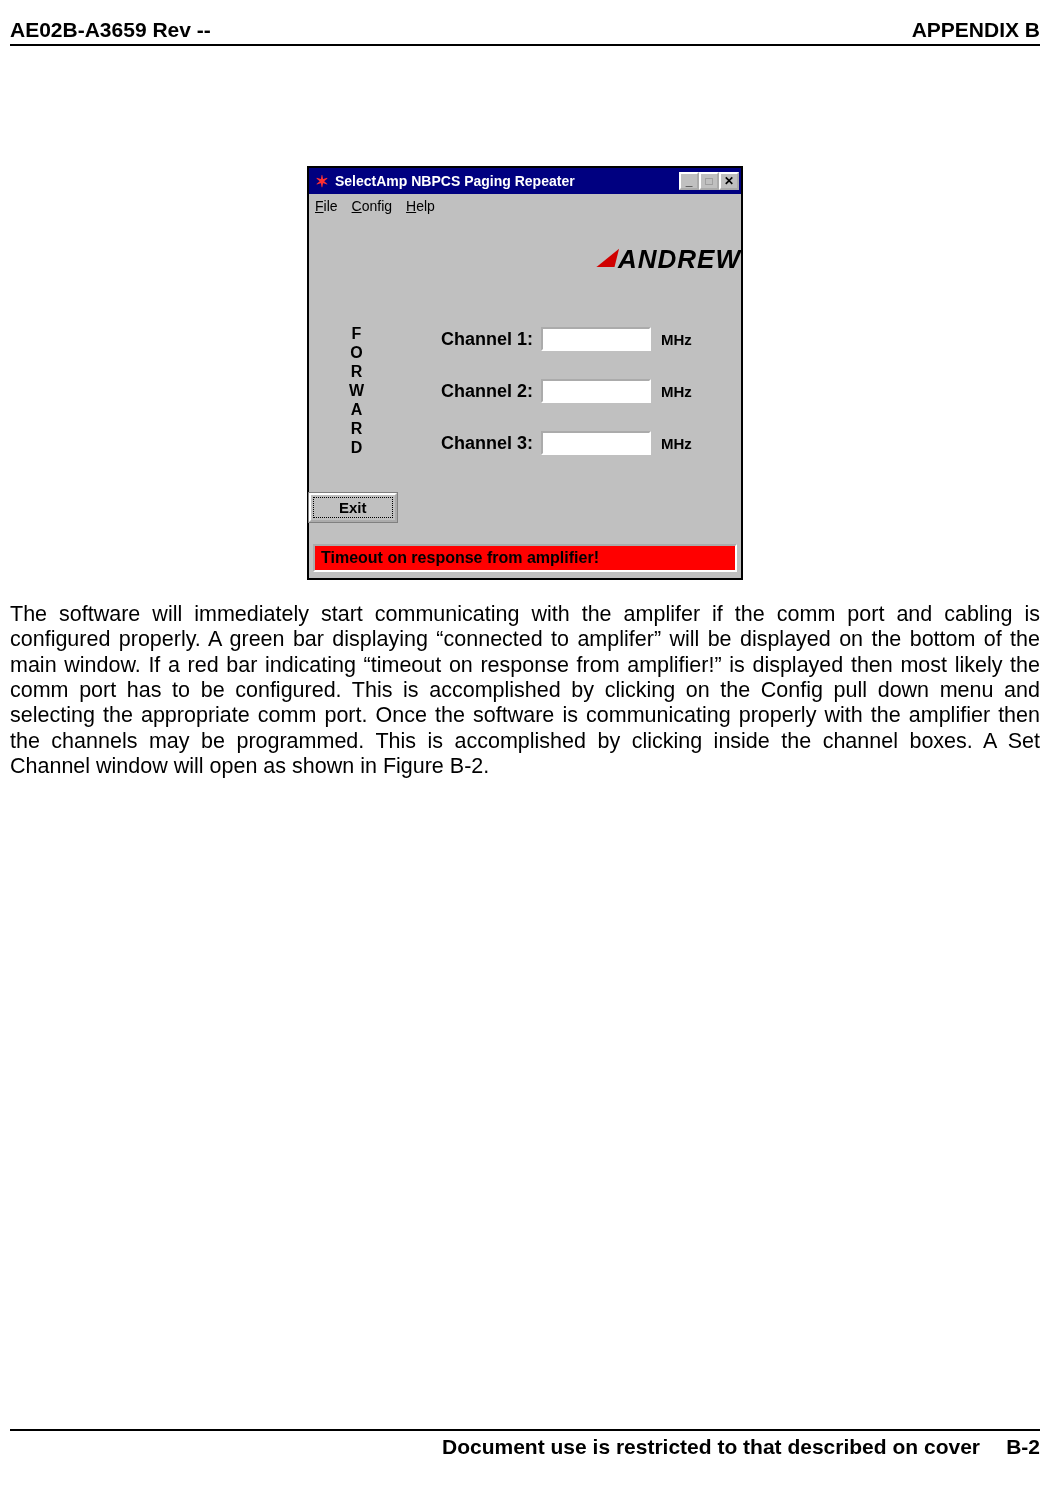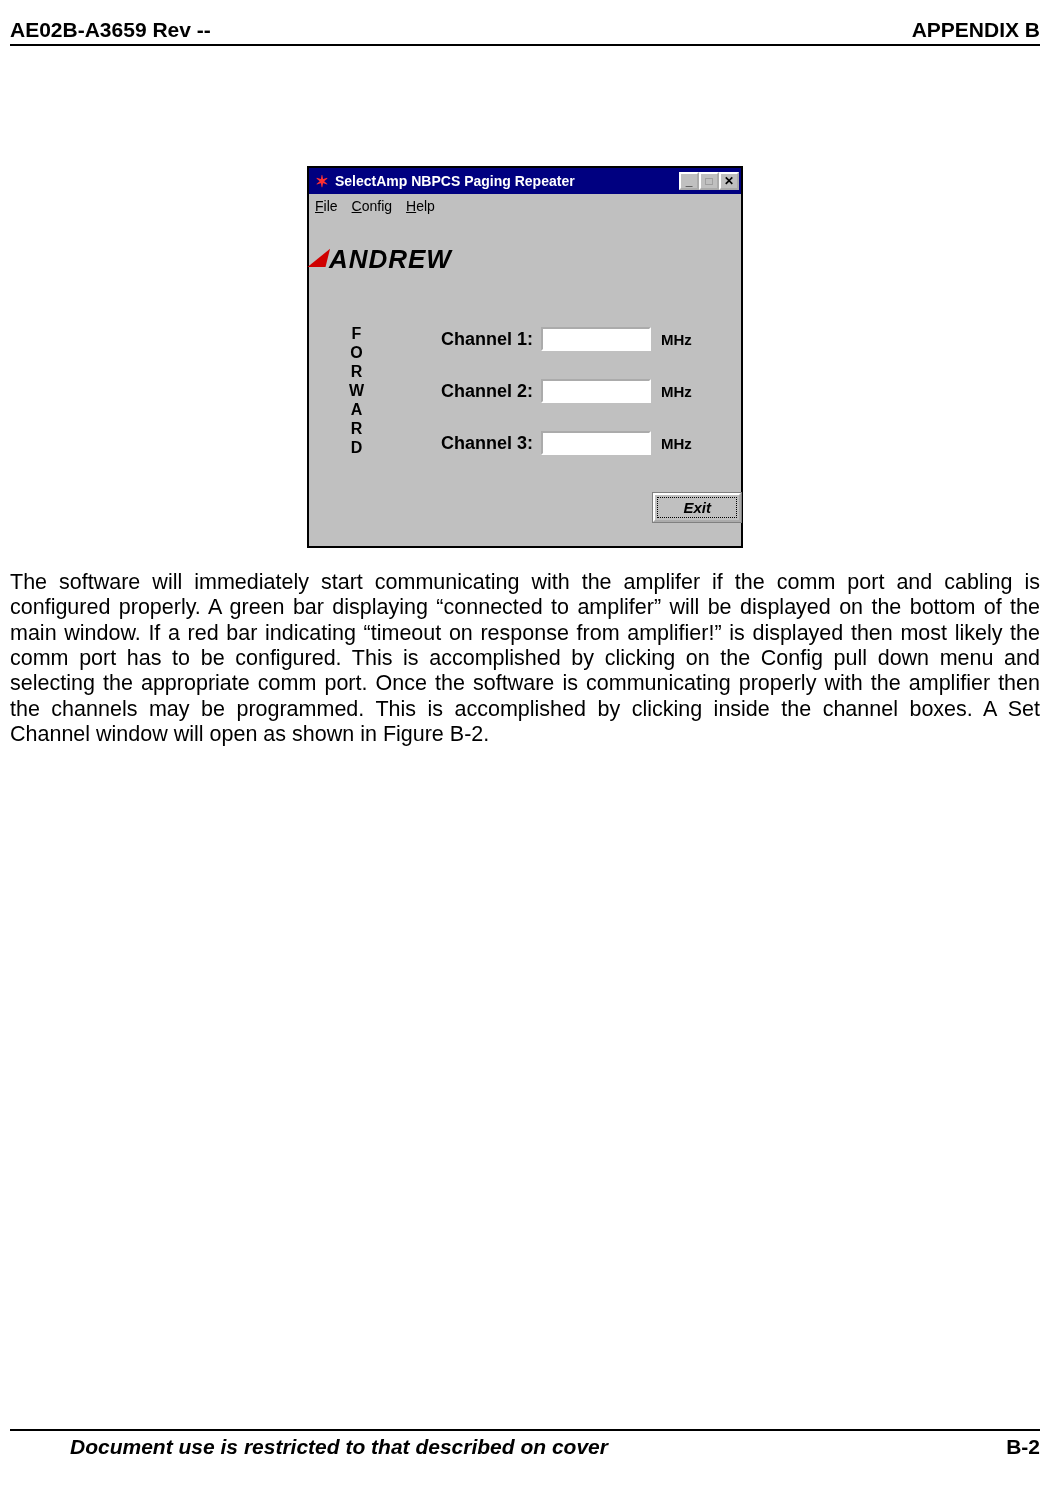--- a/index.html
+++ b/index.html
@@ -73,21 +73,21 @@
     font-family: Liberation Sans, sans-serif;
     font-size: 14px;
     padding-left: 6px;
   }
   .menubar .menu-item { margin-right: 14px; }
   .menubar .menu-item u { text-decoration: underline; }
   .client {
     background: #c0c0c0;
     padding-bottom: 2px;
   }
-  .logo-row { text-align: left; padding: 26px 0 10px 0; }
+  .logo-row { text-align: right; padding: 26px 0 10px 0; }
   .andrew-logo {
     display: inline-block;
     font-family: Arial, sans-serif;
     font-weight: 900;
     font-style: italic;
     font-size: 26px;
     color: #000;
     letter-spacing: 1px;
     position: relative;
   }
@@ -135,21 +135,21 @@
     border: 2px inset #fff;
     box-sizing: border-box;
   }
   .ch-unit {
     font-family: "MS Sans Serif", Tahoma, sans-serif;
     font-weight: bold;
     font-size: 15px;
     margin-left: 10px;
     width: 40px;
   }
-  .exit-row { text-align: right; padding: 8px 0 22px 0; font-style: italic; }
+  .exit-row { text-align: left; padding: 8px 0 22px 0; }
   .exit-btn {
     display: inline-block;
     background: #c0c0c0;
     border: 2px outset #fff;
     padding: 4px 28px;
     font-family: "MS Sans Serif", Tahoma, sans-serif;
     font-weight: bold;
     font-size: 15px;
     box-shadow: 0 0 0 1px #808080;
     outline: 1px dotted #000;
@@ -180,21 +180,21 @@
     position: absolute;
     left: 10px; right: 10px;
     bottom: 32px;
     border-top: 2px solid #000;
     display: flex;
     align-items: center;
     padding-top: 4px;
     font-weight: bold;
     font-size: 21px;
   }
-  .footer .footer-text { flex: 1; text-align: left; font-style: italic; }
+  .footer .footer-text { flex: 1; text-align: right; }
   .footer .footer-page { width: 60px; text-align: right; }
   .footer .footer-spacer { width: 60px; }
 </style>
 </head>
 <body>
 
 <div class="page">
 
   <div class="hdr">
     <span>AE02B-A3659 Rev --</span>
@@ -252,20 +252,21 @@
           <span class="ch-label">Channel 3:</span>
           <div class="ch-input"></div>
           <span class="ch-unit">MHz</span>
         </div>
       </div>
 
       <div class="exit-row">
         <span class="exit-btn">Exit</span>
       </div>
 
+      <div class="status-bar">Timeout on response from amplifier!</div>
     </div>
 
   </div>
 
 
   <div class="body-text">The software will immediately start communicating with the amplifer if the comm port and cabling is configured properly.  A green bar displaying “connected to amplifer” will be displayed on the bottom of the main window.  If a red bar indicating “timeout on response from amplifier!” is displayed then most likely the comm port has to be configured.  This is accomplished by clicking on the Config pull down menu and selecting the appropriate comm port.  Once the software is communicating properly with the amplifier then the channels may be programmed.  This is accomplished by clicking inside the channel boxes.  A Set Channel window will open as shown in Figure B-2.</div>
 
   <div class="footer">
     <span class="footer-spacer"></span>
     <span class="footer-text">Document use is restricted to that described on cover</span>

